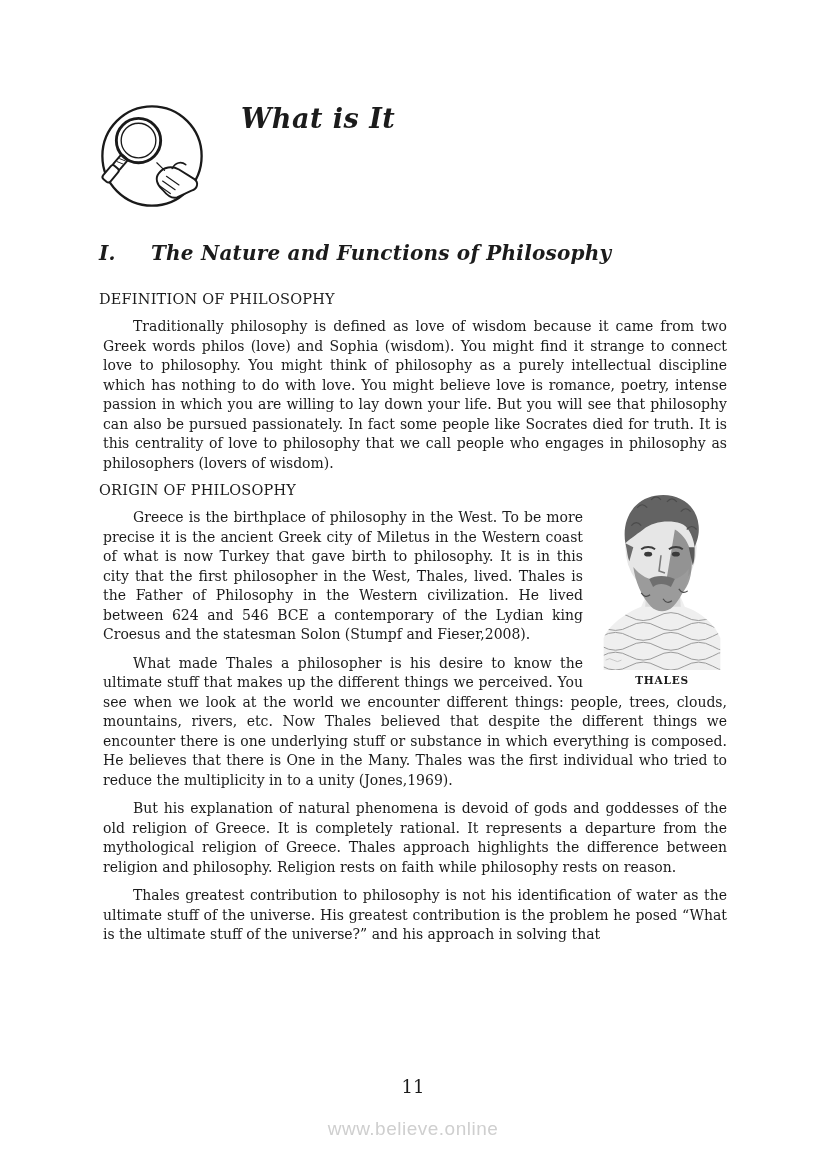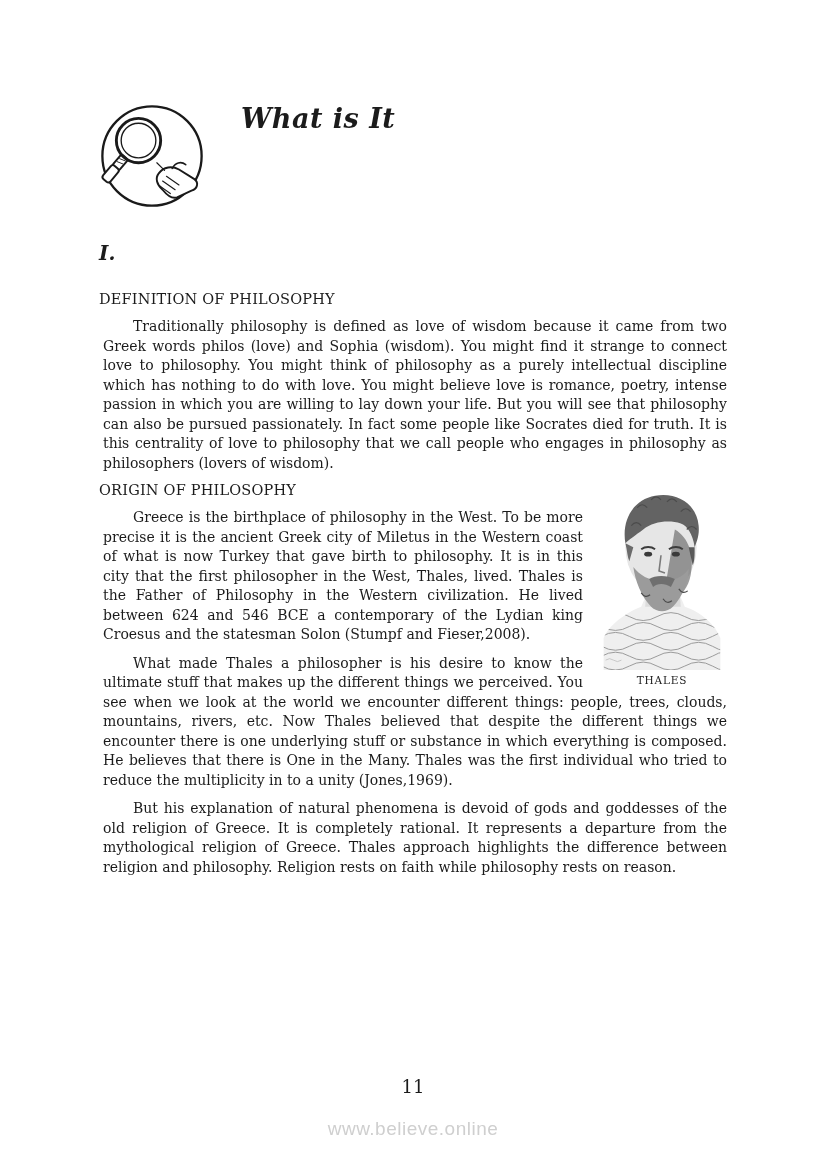--- a/index.html
+++ b/index.html
@@ -55,21 +55,21 @@
   }
   .origin-section { overflow: visible; }
   figure.thales-figure {
     float: right;
     width: 130px;
     margin: 0 0 4px 14px;
   }
   figure.thales-figure svg { width: 130px; height: 190px; display: block; }
   figcaption.thales-caption {
     font-size: 10.5px;
-    font-weight: normal;
+    font-weight: bold;
     text-align: center;
     letter-spacing: 0.8px;
     margin-top: 2px;
   }
   .page-number {
     position: absolute;
     top: 1076px;
     left: 0;
     width: 100%;
     text-align: center;
@@ -110,20 +110,21 @@
         <path d="M63 86 L74 94" stroke-width="1.2"></path>
         <path d="M76 68 C79 62 85 60 90 64" stroke-width="1.6"></path>
         <path d="M60 62 L68 70" stroke-width="1.2"></path>
       </svg>
     </div>
     <h1 class="page-title">What is It</h1>
   </div>
 
   <div class="section-heading">
     <span class="section-numeral">I.</span>
+    <span class="section-title">The Nature and Functions of Philosophy</span>
   </div>
 
   <h3 class="sub-heading">DEFINITION OF PHILOSOPHY</h3>
   <p class="body-par">Traditionally philosophy is defined as love of wisdom because it came from two Greek words philos (love) and Sophia (wisdom). You might find it strange to connect love to philosophy. You might think of philosophy as a purely intellectual discipline which has nothing to do with love. You might believe love is romance, poetry, intense passion in which you are willing to lay down your life. But you will see that philosophy can also be pursued passionately. In fact some people like Socrates died for truth. It is this centrality of love to philosophy that we call people who engages in philosophy as philosophers (lovers of wisdom).</p>
 
   <div class="origin-section">
     <figure class="thales-figure">
       <svg viewBox="0 0 130 192" xmlns="http://www.w3.org/2000/svg">
         <defs>
           <clipPath id="torsoClip">
@@ -167,17 +168,18 @@
         <path d="M8 180 q4 -3 8 0 q4 3 8 0" stroke="#bdbdbd" stroke-width="0.8" fill="none"></path>
       </svg>
       <figcaption class="thales-caption">THALES</figcaption>
     </figure>
     <h3 class="sub-heading">ORIGIN OF PHILOSOPHY</h3>
     <p class="body-par">Greece is the birthplace of philosophy in the West. To be more precise it is the ancient Greek city of Miletus in the Western coast of what is now Turkey that gave birth to philosophy. It is in this city that the first philosopher in the West, Thales, lived. Thales is the Father of Philosophy in the Western civilization. He lived between 624 and 546 BCE a contemporary of the Lydian king Croesus and the statesman Solon (Stumpf and Fieser,2008).</p>
     <p class="body-par">What made Thales a philosopher is his desire to know the ultimate stuff that makes up the different things we perceived. You see when we look at the world we encounter different things: people, trees, clouds, mountains, rivers, etc. Now Thales believed that despite the different things we encounter there is one underlying stuff or substance in which everything is composed. He believes that there is One in the Many. Thales was the first individual who tried to reduce the multiplicity in to a unity (Jones,1969).</p>
     <p class="body-par">But his explanation of natural phenomena is devoid of gods and goddesses of the old religion of Greece. It is completely rational. It represents a departure from the mythological religion of Greece. Thales approach highlights the difference between religion and philosophy. Religion rests on faith while philosophy rests on reason.</p>
   </div>
 
+  <p class="body-par">Thales greatest contribution to philosophy is not his identification of water as the ultimate stuff of the universe. His greatest contribution is the problem he posed “What is the ultimate stuff of the universe?” and his approach in solving that</p>
 
   <div class="page-number">11</div>
   <div class="watermark">www.believe.online</div>
 
 </div>
 
 </body></html>

